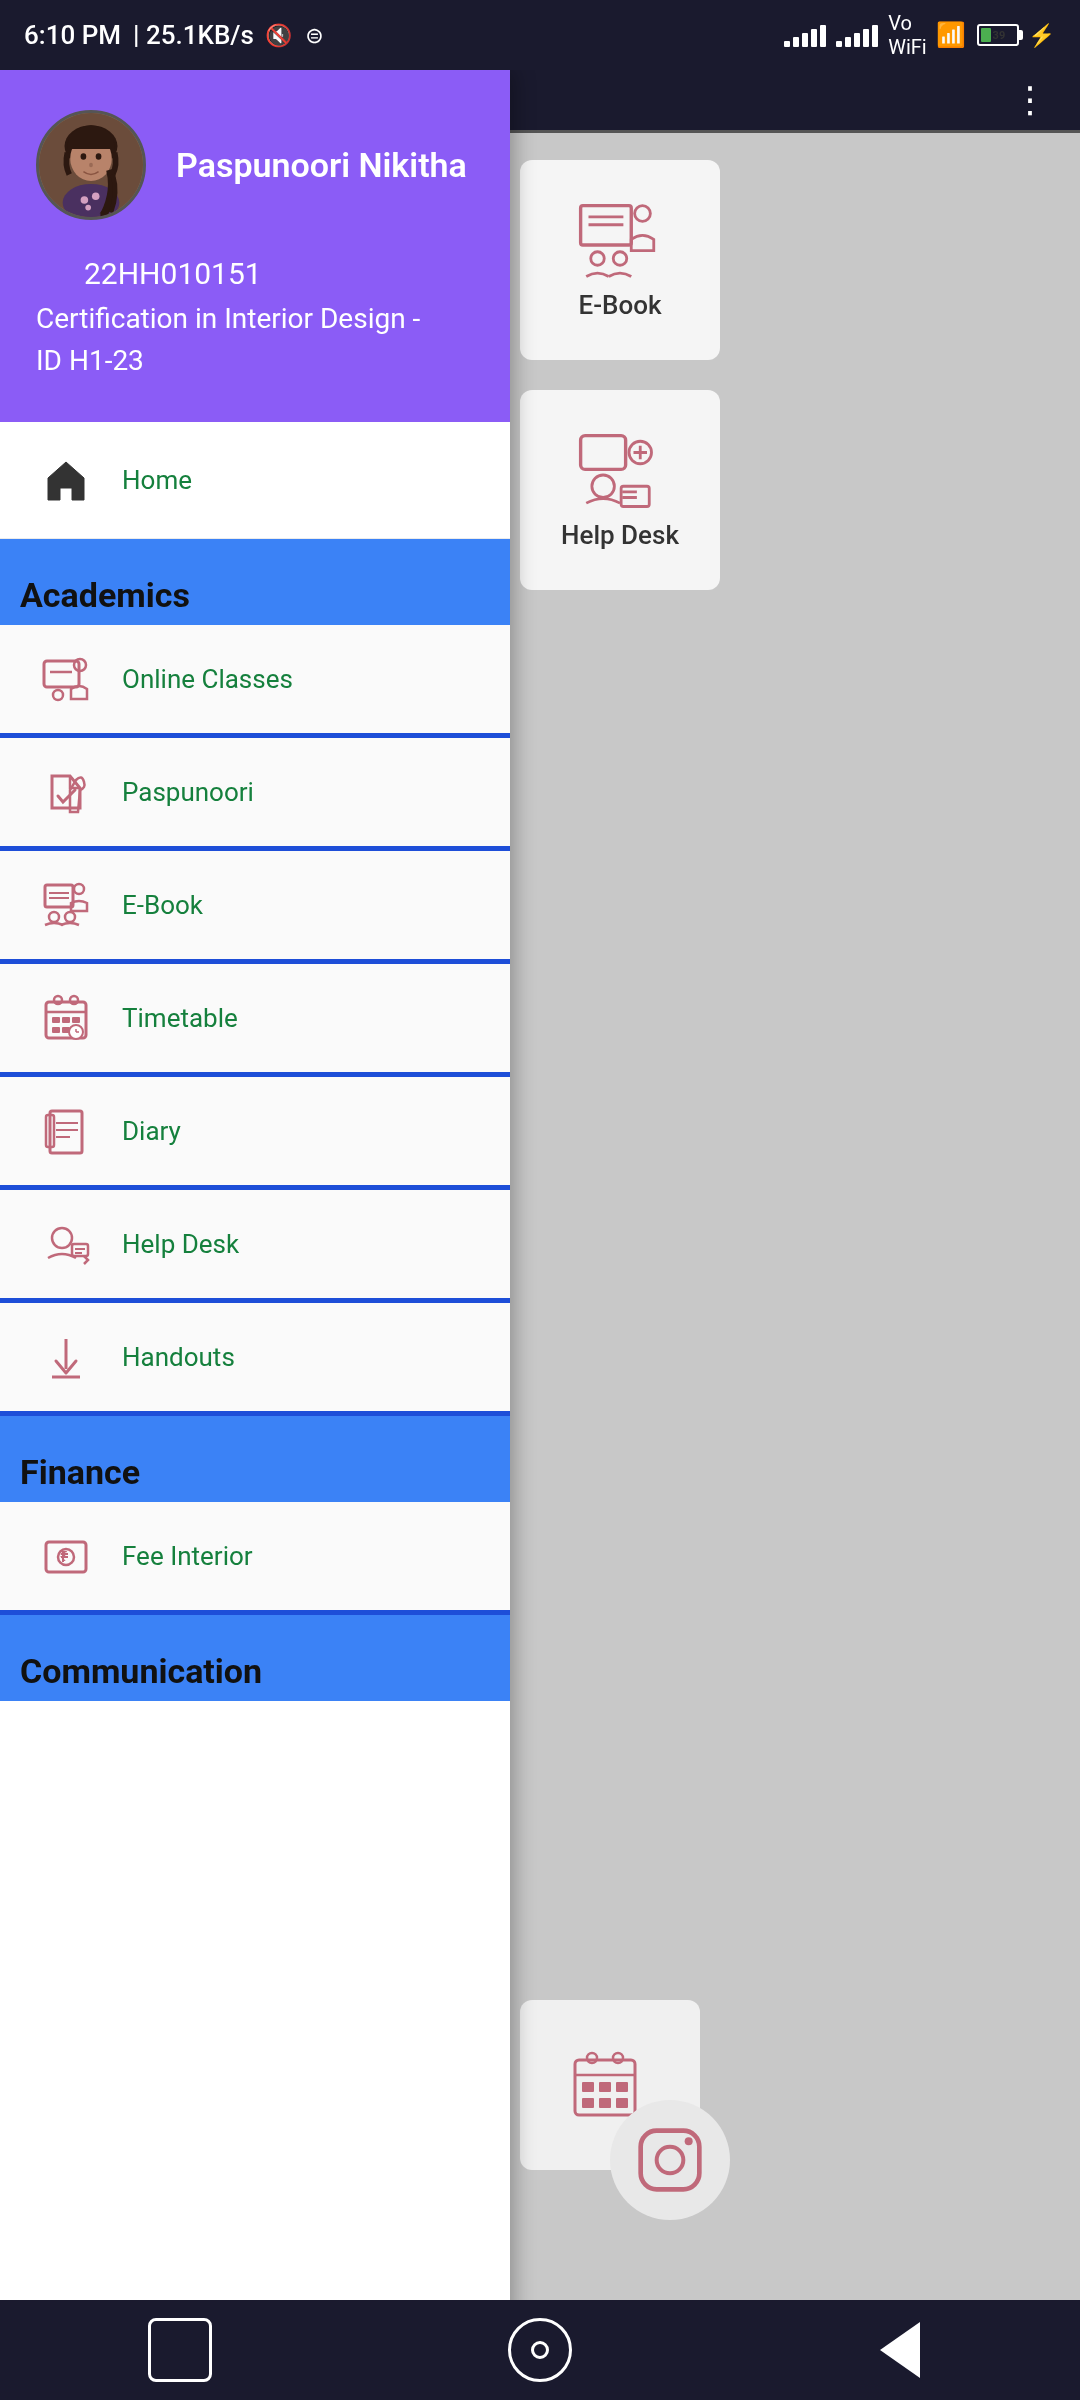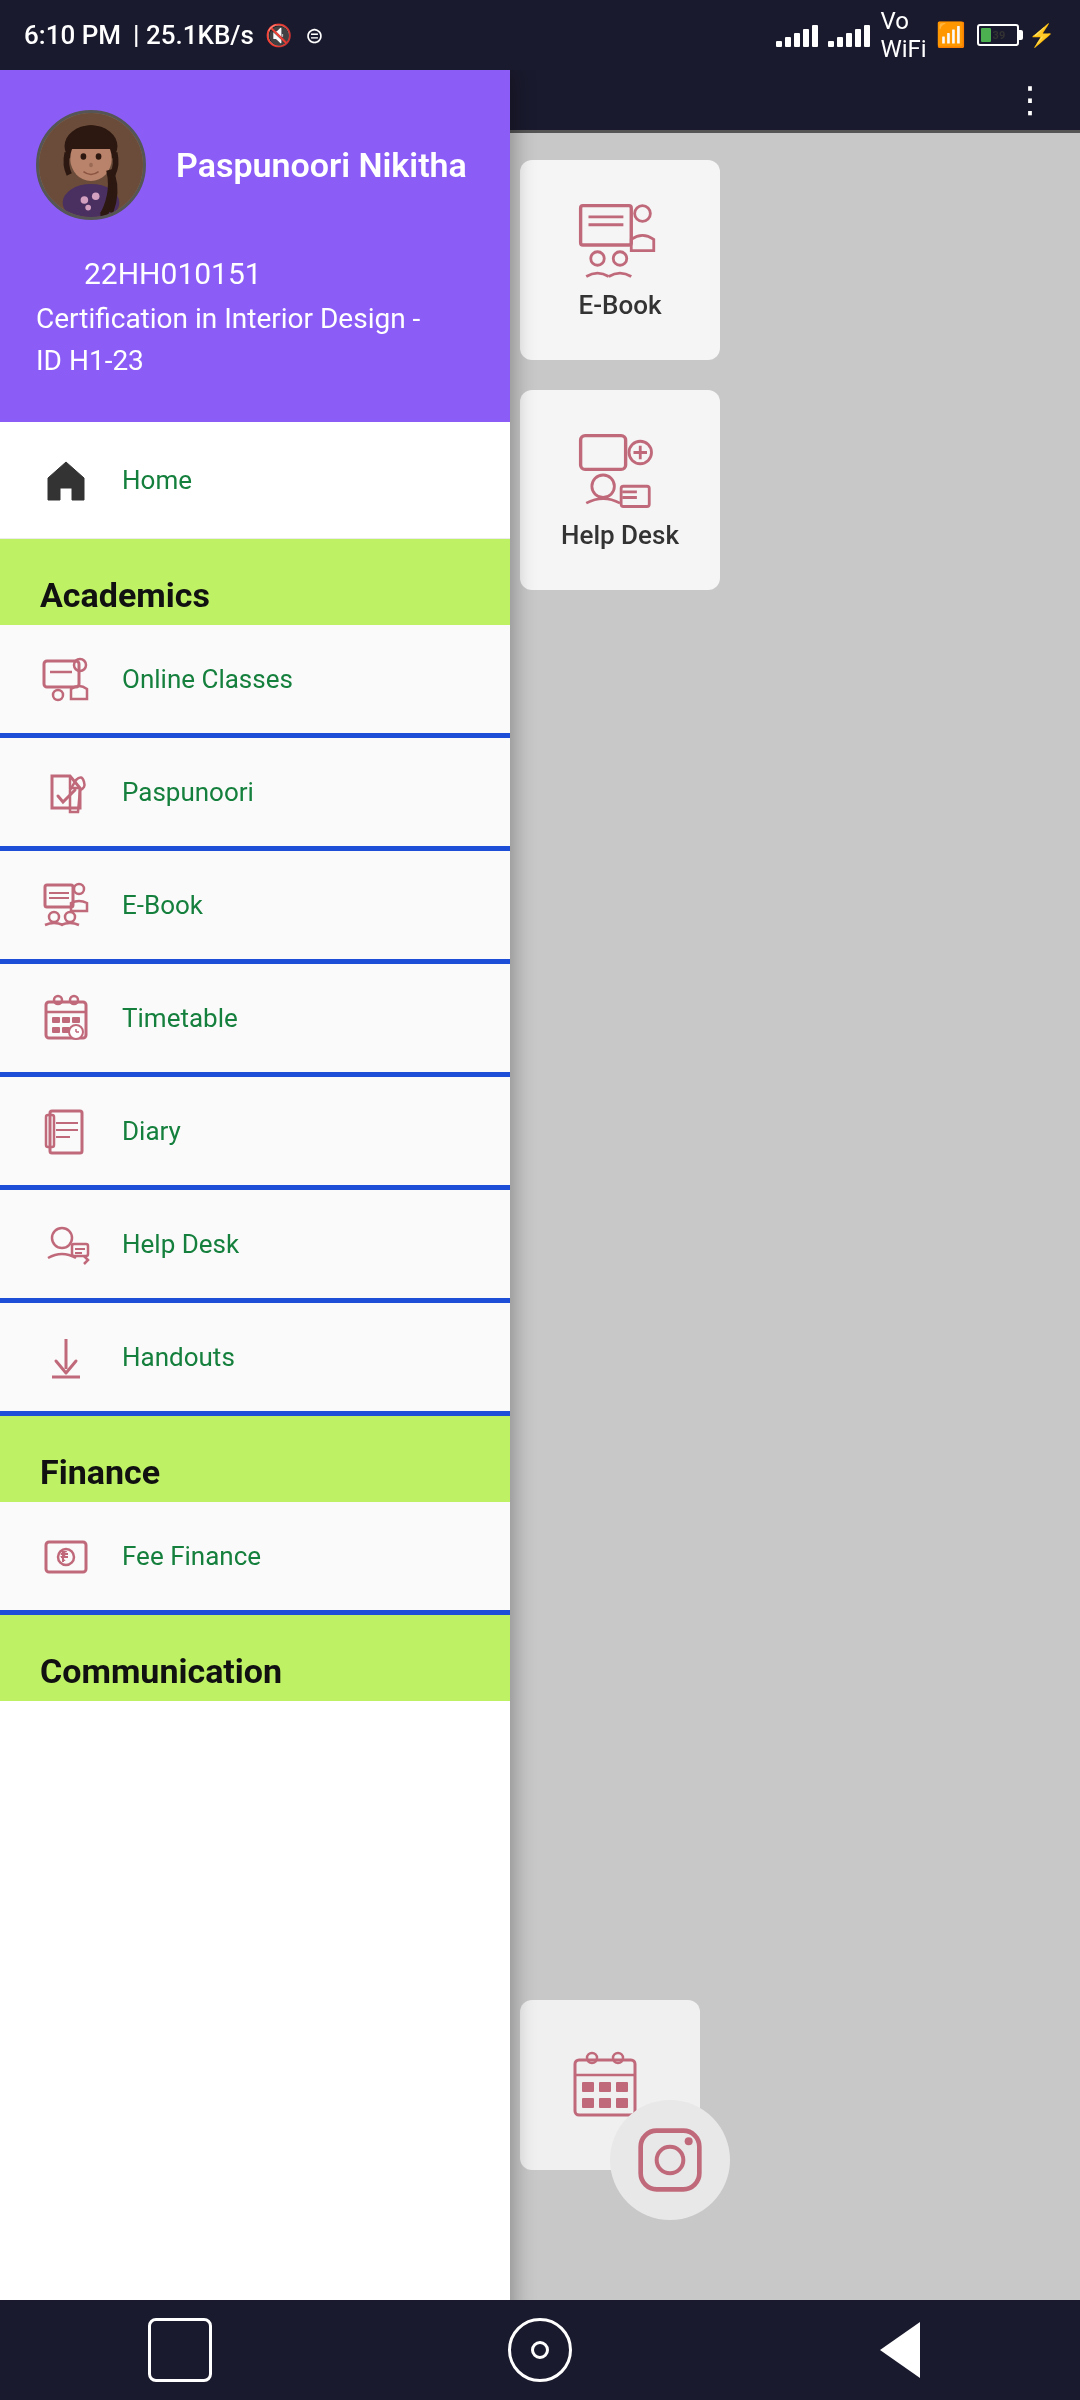--- a/index.html
+++ b/index.html
@@ -283,22 +283,22 @@
       height: 48px;
     }
 
     .nav-label {
       font-size: 26px;
       color: #15803d;
       font-weight: 400;
     }
 
     .section-header {
-      padding: 36px 40px 10px 40px;
-      background: #bef264;
+      padding: 36px 40px 10px 20px;
+      background: #3b82f6;
     }
 
     .section-title {
       font-size: 34px;
       font-weight: 700;
       color: #111;
     }
 
     
     .bottom-nav {
@@ -393,21 +393,21 @@
       <div class="signal-bar" style="height:18px;"></div>
       <div class="signal-bar" style="height:22px;"></div>
     </div>
     <div class="signal-bars">
       <div class="signal-bar" style="height:6px;"></div>
       <div class="signal-bar" style="height:10px;"></div>
       <div class="signal-bar" style="height:14px;"></div>
       <div class="signal-bar" style="height:18px;"></div>
       <div class="signal-bar" style="height:22px;"></div>
     </div>
-    <span style="font-size:24px;">Vo<br>WiFi</span>
+    <span style="font-size:20px;">Vo<br>WiFi</span>
     <span style="font-size:24px;">📶</span>
     <div class="battery-icon">
       <div class="battery-fill"></div>
       <span style="position:absolute;left:14px;font-size:11px;color:#333;font-weight:bold;">39</span>
     </div>
     <span style="font-size:22px;color:white;">⚡</span>
   </div>
 </div>
 
 <div class="main-bg"></div>
@@ -642,21 +642,21 @@
         <svg viewBox="0 0 48 48" fill="none" xmlns="http://www.w3.org/2000/svg">
           <rect x="4" y="10" width="40" height="30" rx="3" stroke="#c0697a" stroke-width="3"></rect>
           <circle cx="24" cy="25" r="8" stroke="#c0697a" stroke-width="2.5"></circle>
           <line x1="21" y1="20" x2="21" y2="30" stroke="#c0697a" stroke-width="2"></line>
           <line x1="19" y1="22" x2="26" y2="22" stroke="#c0697a" stroke-width="2"></line>
           <line x1="19" y1="25" x2="26" y2="25" stroke="#c0697a" stroke-width="2"></line>
 
           <text x="18" y="29" font-size="14" fill="#c0697a">₹</text>
         </svg>
       </div>
-      <span class="nav-label">Fee Finance</span>
+      <span class="nav-label">Fee Interior</span>
     </div>
 
     <div class="section-header">
       <span class="section-title">Communication</span>
     </div>
 
 
   </div>
 </div>
 

